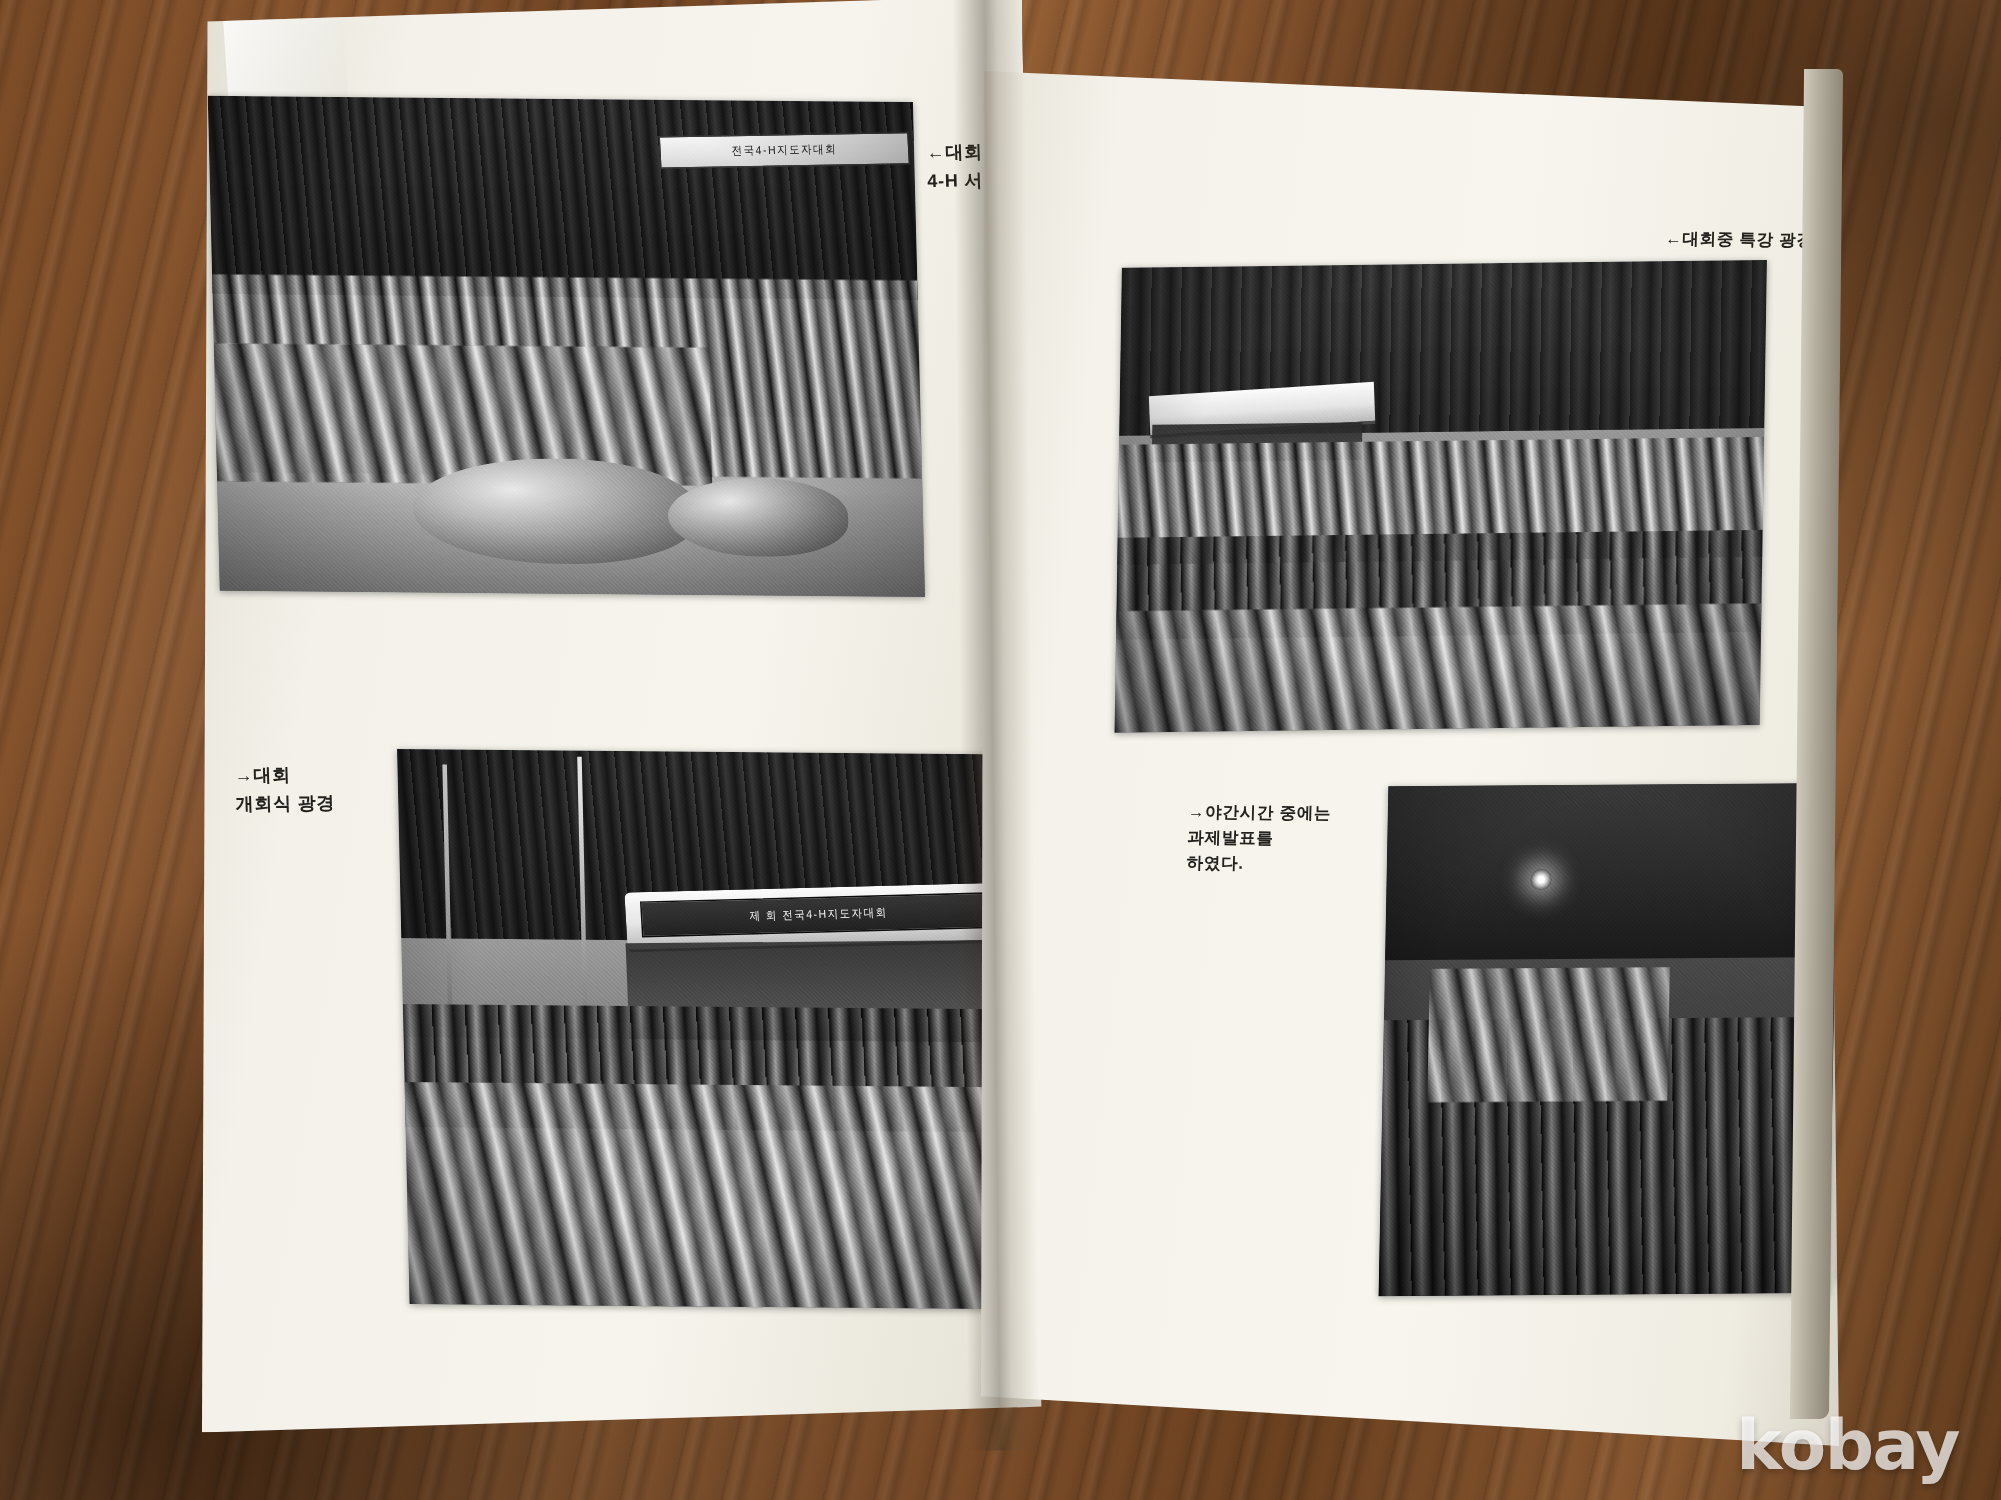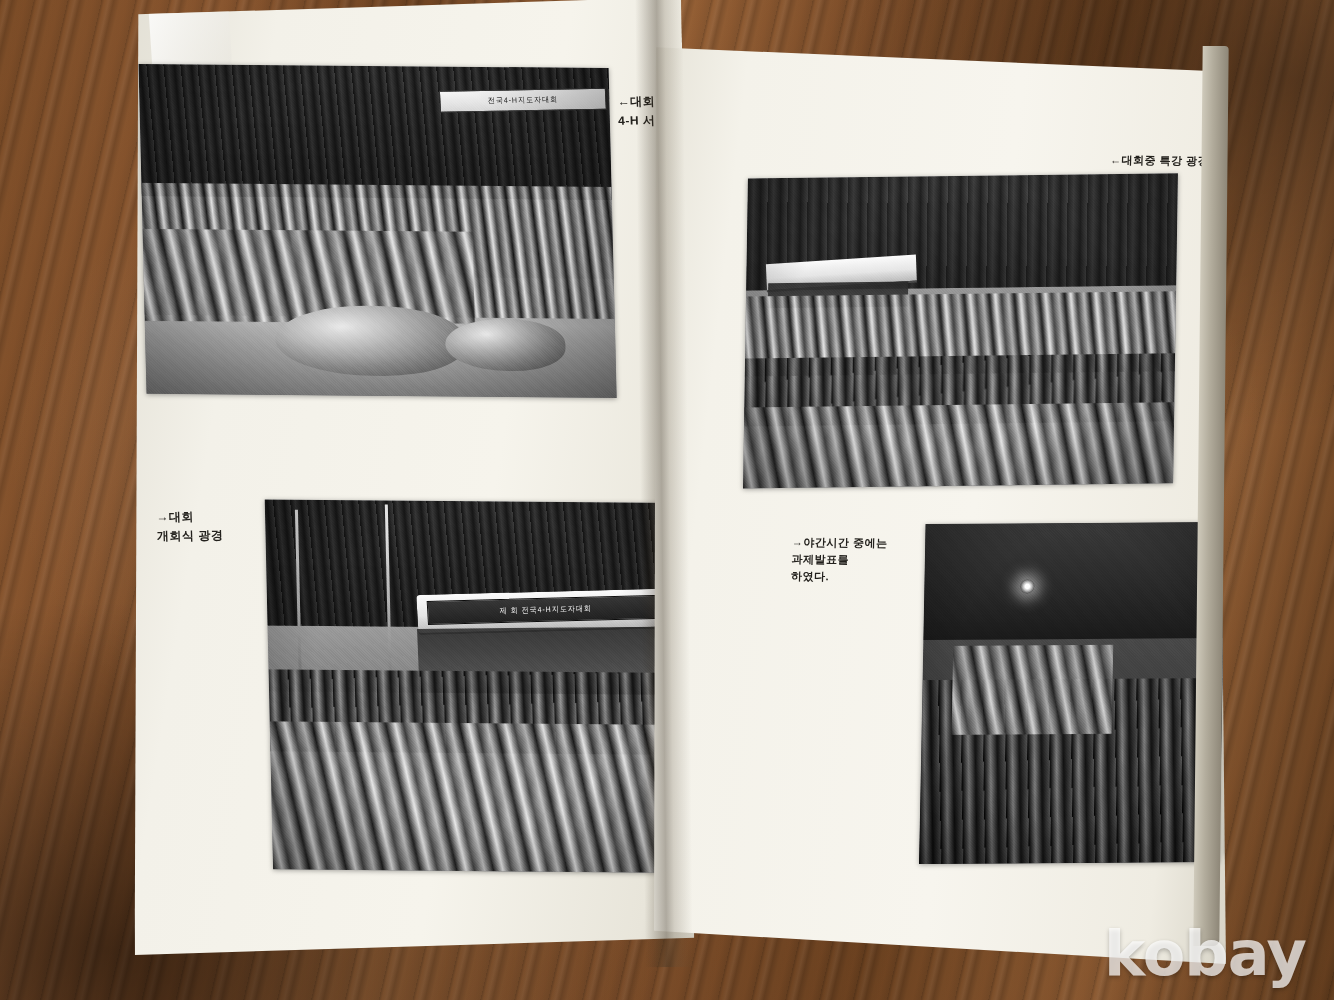--- a/index.html
+++ b/index.html
@@ -245,21 +245,21 @@
     font-size: 12px;
     letter-spacing: 2px;
     transform: rotate(180deg);
   }
 
   
   .watermark {
     position: absolute;
     right: 28px;
     bottom: 10px;
-    font-size: 62px;
+    font-size: 46px;
     font-weight: bold;
     color: rgba(255,255,255,0.72);
     letter-spacing: -1px;
     font-family: "DejaVu Sans", sans-serif;
     text-shadow: 0 2px 4px rgba(0,0,0,0.25);
   }
 </style>
 </head>
 <body>
 

